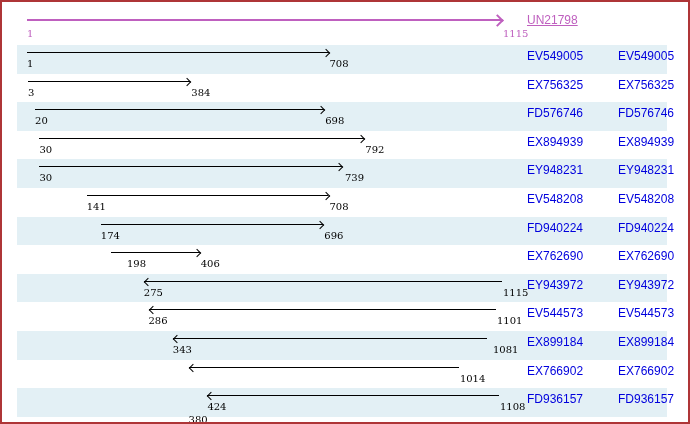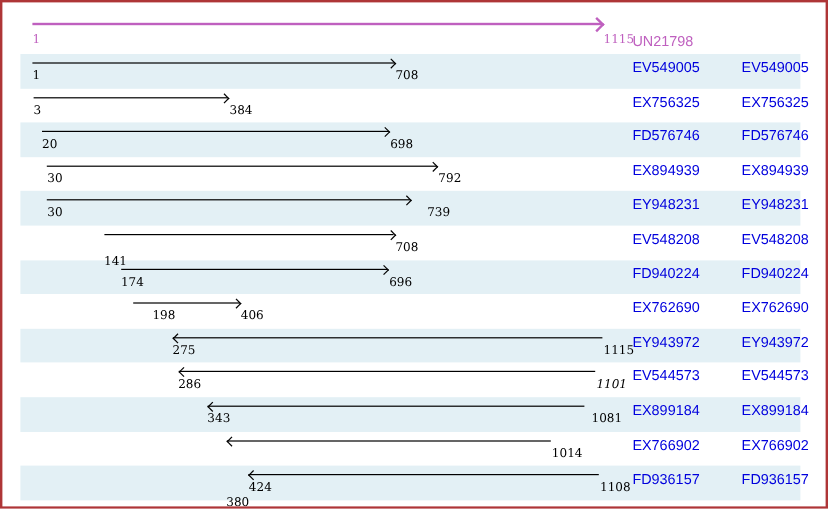--- a/index.html
+++ b/index.html
@@ -20,23 +20,24 @@
     background: var(--ref-color, #bf60bf);
   }
   .ref-head {
     position: absolute; left: 491px; top: 6px;
     width: 7px; height: 7px;
     border-top: 2px solid var(--ref-color, #bf60bf);
     border-right: 2px solid var(--ref-color, #bf60bf);
     transform: rotate(45deg);
   }
   .ref-name {
-    position: absolute; left: 525px; top: 17px;
+    position: absolute; left: 525px; top: 3px;
     font-size: 12px; color: var(--ref-color, #bf60bf);
     white-space: nowrap;
+    text-decoration: underline;
   }
   .coord {
     position: absolute; top: 18px;
     font-family: "DejaVu Serif", serif;
     font-size: 10px; line-height: 11px;
     color: #000; white-space: nowrap;
   }
   .ref-row .coord { color: var(--ref-color, #bf60bf); }
   .ref-start { left: 25px; }
   .ref-end  { left: 501px; }
@@ -108,28 +109,28 @@
         <div class="est-head right" style="left: 356.3px;"></div>
         <span class="coord" style="left: 37.4px;">30</span>
         <span class="coord" style="left: 363.3px;">792</span>
         <span class="acc col1">EX894939</span>
         <span class="acc col2">EX894939</span>
       </div>
       <div class="row shaded">
         <div class="est-line" style="left: 37.4px; width: 302.3px;"></div>
         <div class="est-head right" style="left: 333.7px;"></div>
         <span class="coord" style="left: 37.4px;">30</span>
-        <span class="coord" style="left: 354px;">739</span>
+        <span class="coord" style="left: 343px;">739</span>
         <span class="acc col1">EY948231</span>
         <span class="acc col2">EY948231</span>
       </div>
       <div class="row">
         <div class="est-line" style="left: 84.7px; width: 241.8px;"></div>
         <div class="est-head right" style="left: 320.5px;"></div>
-        <span class="coord" style="left: 84.7px; margin-top: 12px;">141</span>
+        <span class="coord" style="left: 84.7px;">141</span>
         <span class="coord" style="left: 327.5px;">708</span>
         <span class="acc col1">EV548208</span>
         <span class="acc col2">EV548208</span>
       </div>
       <div class="row shaded">
         <div class="est-line" style="left: 98.8px; width: 222.6px;"></div>
         <div class="est-head right" style="left: 315.3px;"></div>
         <span class="coord" style="left: 98.8px;">174</span>
         <span class="coord" style="left: 322.3px;">696</span>
         <span class="acc col1">FD940224</span>
@@ -148,21 +149,21 @@
         <div class="est-head left" style="left: 142.8px;"></div>
         <span class="coord" style="left: 141.8px;">275</span>
         <span class="coord" style="left: 501px;">1115</span>
         <span class="acc col1">EY943972</span>
         <span class="acc col2">EY943972</span>
       </div>
       <div class="row">
         <div class="est-line" style="left: 146.5px; width: 347.5px;"></div>
         <div class="est-head left" style="left: 147.5px;"></div>
         <span class="coord" style="left: 146.5px;">286</span>
-        <span class="coord" style="left: 495px; font-style: italic;">1101</span>
+        <span class="coord" style="left: 495px;">1101</span>
         <span class="acc col1">EV544573</span>
         <span class="acc col2">EV544573</span>
       </div>
       <div class="row shaded">
         <div class="est-line" style="left: 170.8px; width: 314.7px;"></div>
         <div class="est-head left" style="left: 171.8px;"></div>
         <span class="coord" style="left: 170.8px;">343</span>
         <span class="coord" style="left: 491px;">1081</span>
         <span class="acc col1">EX899184</span>
         <span class="acc col2">EX899184</span>

